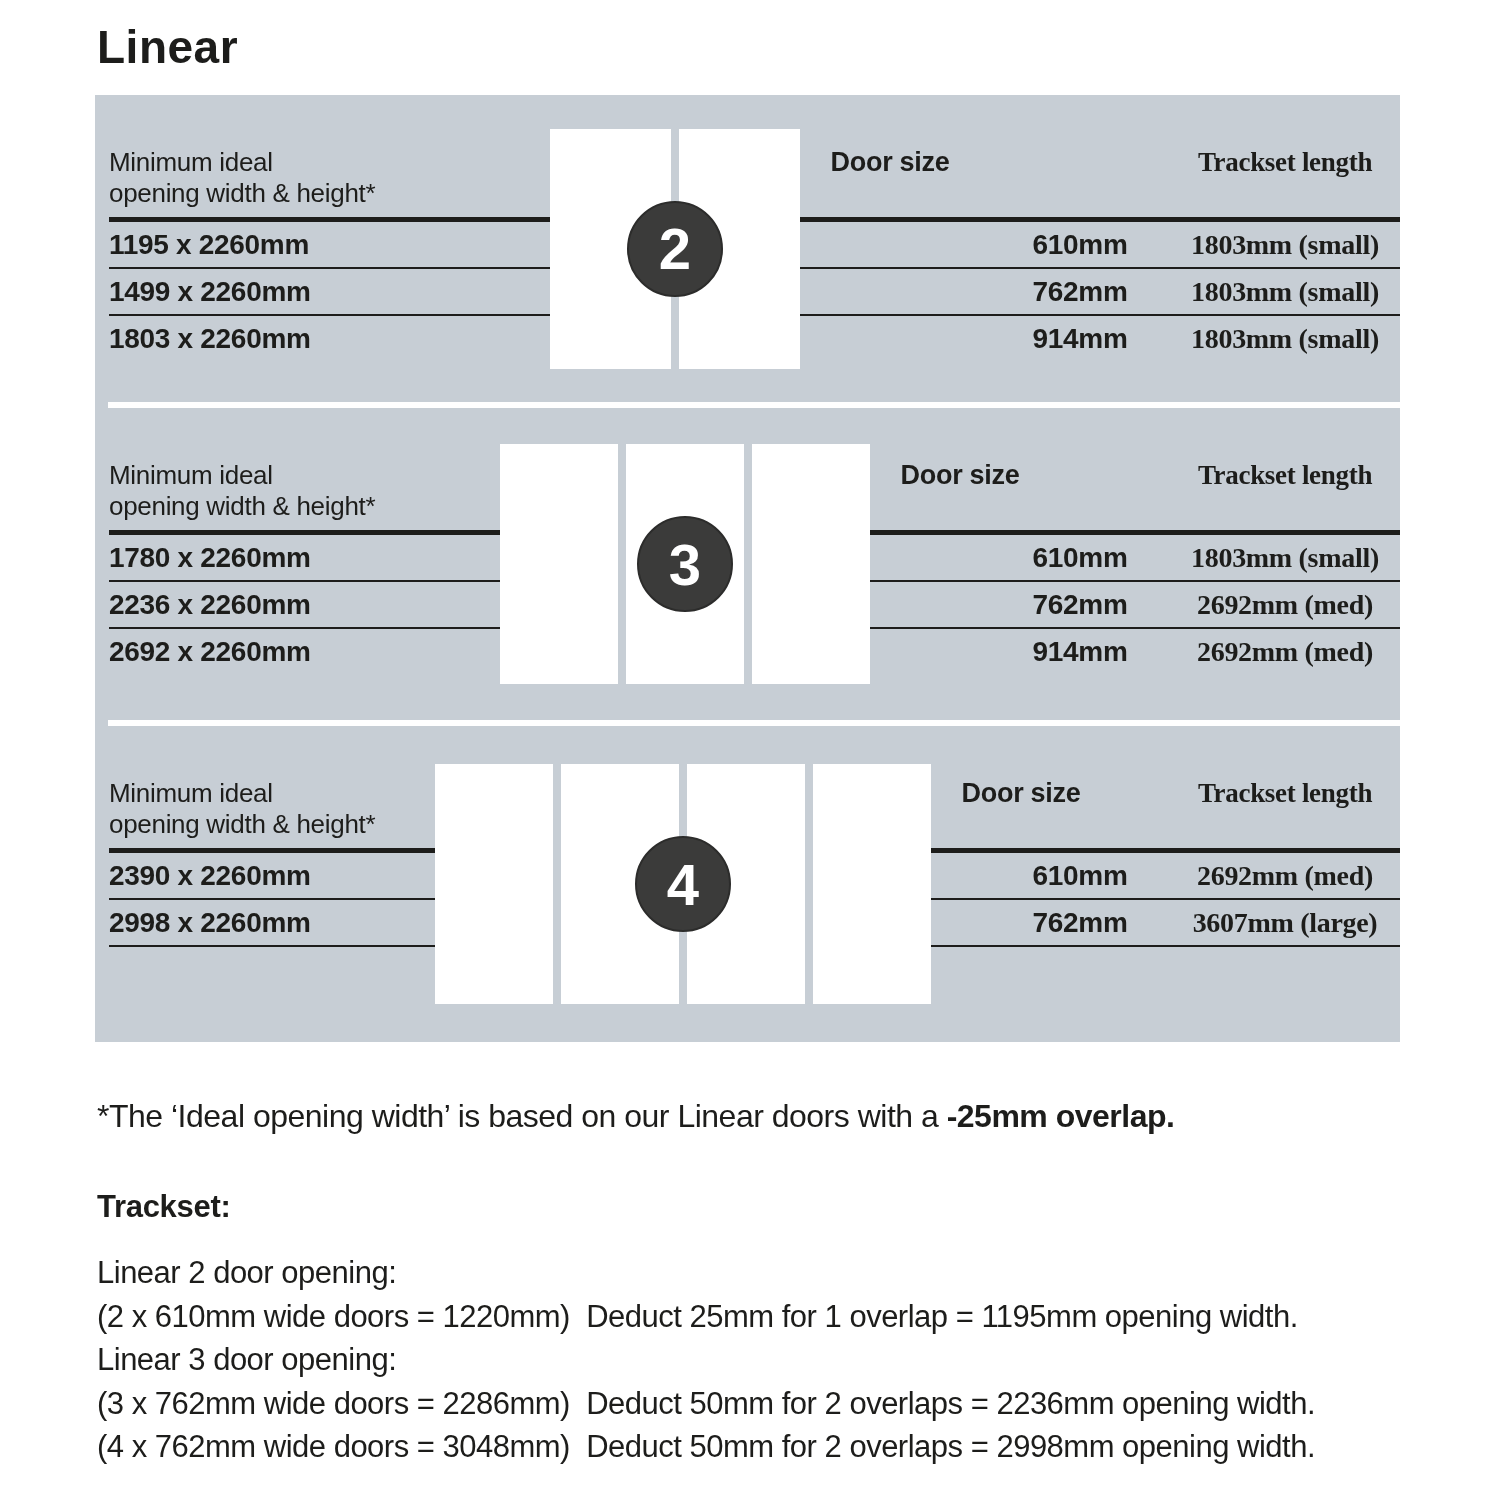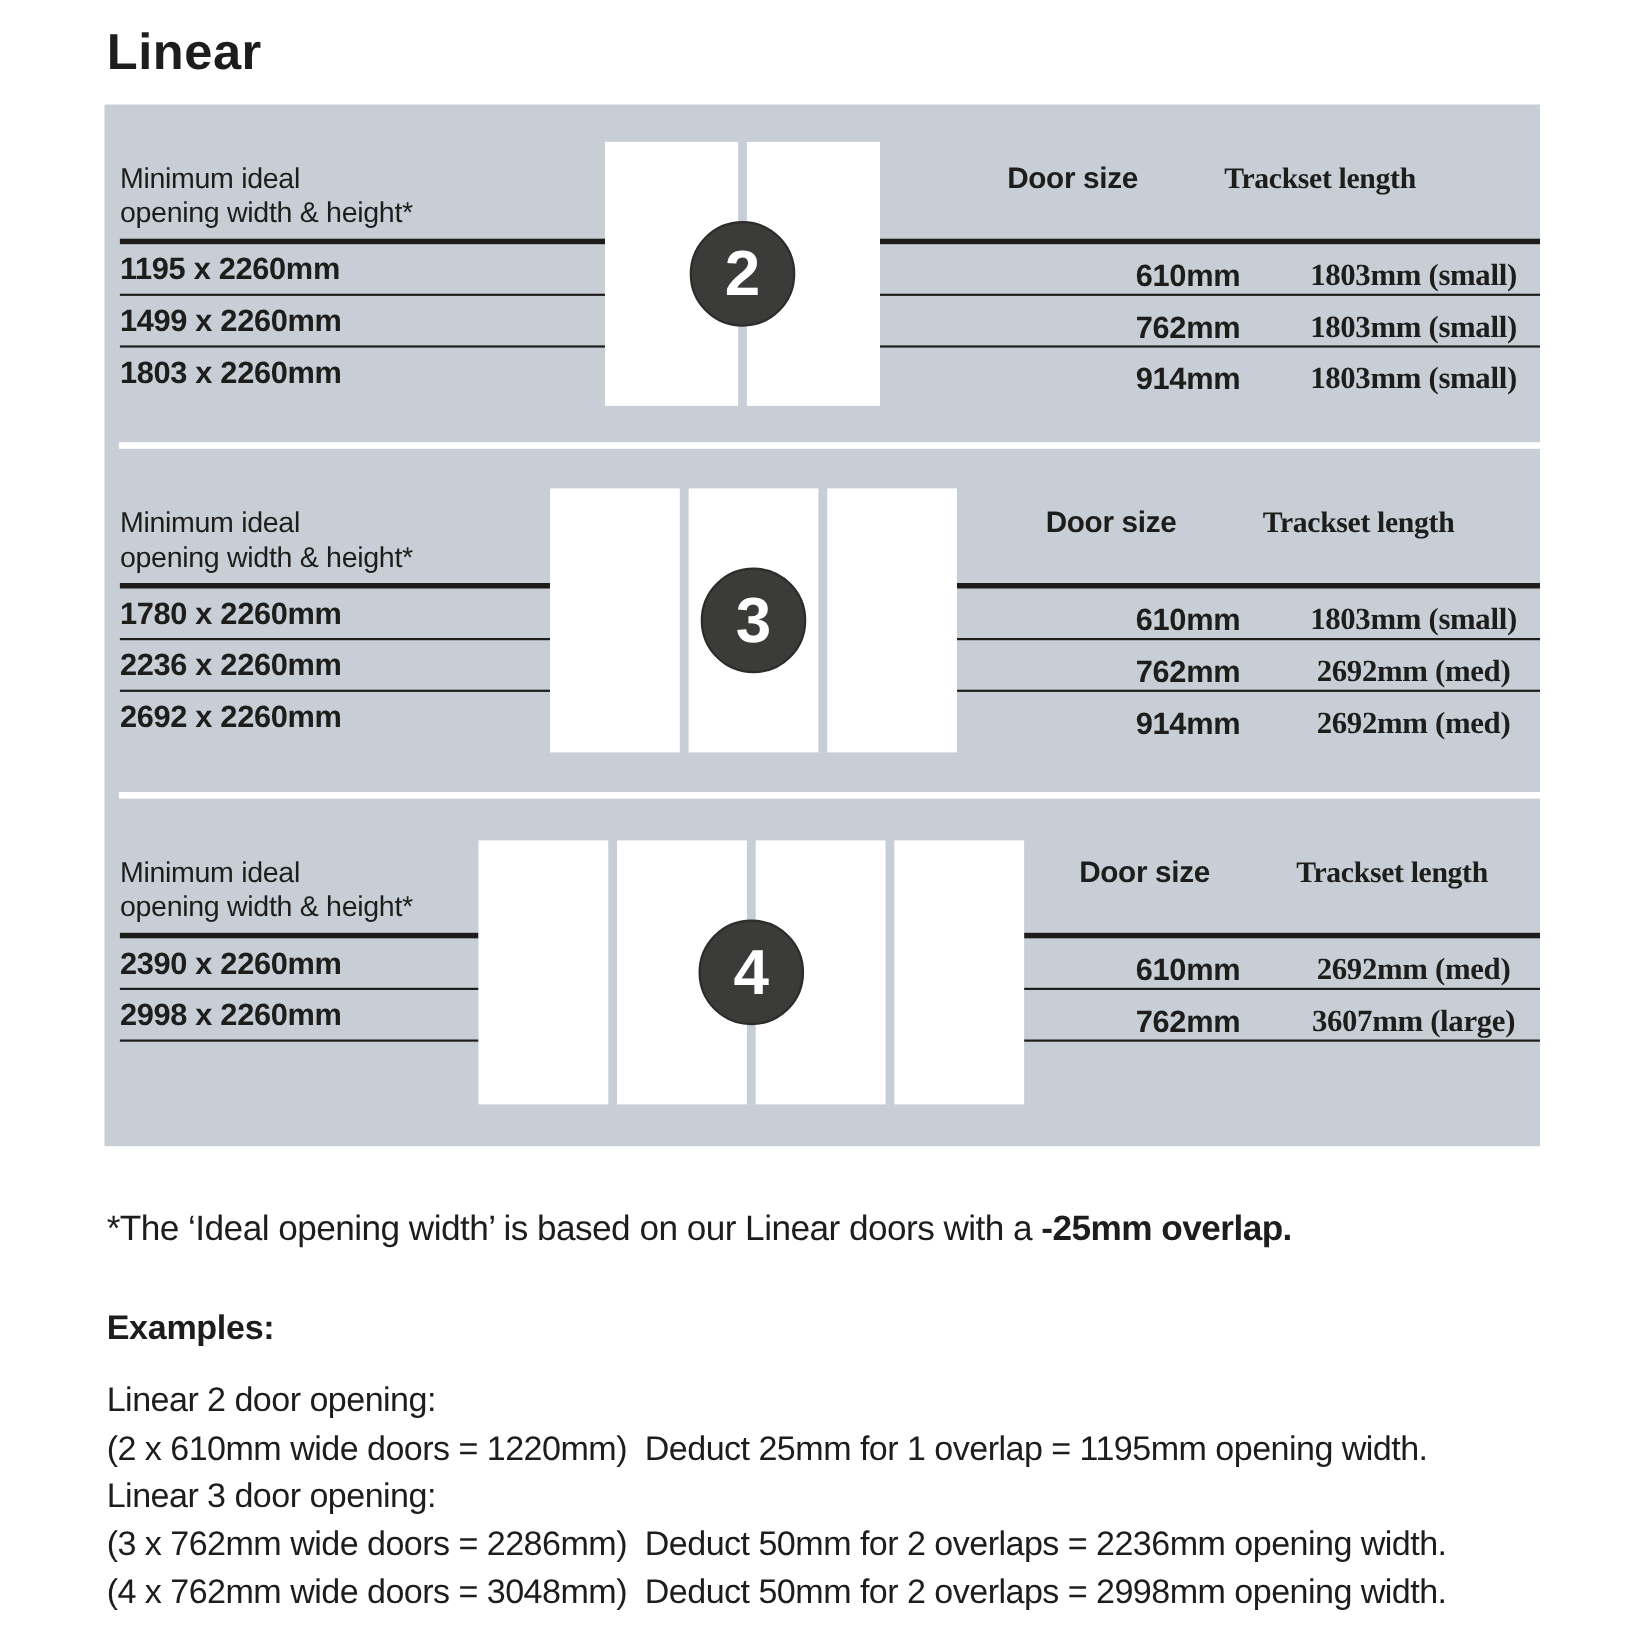--- a/index.html
+++ b/index.html
@@ -21,31 +21,31 @@
   .sec-1 .left { width: 405px; }
   .sec-2 .left { width: 340px; }
 
   .sec-0 .diagram { width: 250px; }
   .sec-1 .diagram { width: 370px; }
   .sec-2 .diagram { width: 496px; }
 
   .sec .right { flex: 1; padding-top: 52px; }
 
   .lhead { height: 70px; font-size: 26px; font-weight: 400; line-height: 31px; letter-spacing: -0.3px; }
-  .rhead { height: 70px; display: flex; justify-content: center; font-size: 27px; font-weight: 700; letter-spacing: -0.3px; gap: 20px; }
+  .rhead { height: 70px; display: flex; justify-content: space-between; font-size: 27px; font-weight: 700; letter-spacing: -0.3px; gap: 20px; }
 
   .c-door  { width: 180px; text-align: center; }
   .c-track { width: 230px; text-align: center; font-family: Liberation Serif, serif; }
 
   .rule       { border: none; }
   .rule.thick { height: 5px; background: #1d1d1b; }
   .rule.thin  { height: 2px; background: #1d1d1b; }
 
   .lrow { height: 45px; line-height: 45px; font-size: 28px; font-weight: 700; letter-spacing: -0.3px; }
-  .rrow { height: 45px; display: flex; justify-content: flex-end; align-items: flex-end;
+  .rrow { height: 45px; display: flex; justify-content: flex-end; align-items: center;
           font-size: 28px; font-weight: 700; letter-spacing: -0.3px; }
 
   .diagram { position: relative; display: flex; align-items: center; justify-content: center; }
   .doors { position: absolute; left: 0; right: 0; top: 50%; transform: translateY(-50%);
            height: 240px; display: flex; gap: 8px; }
   .door  { flex: 1; background: #ffffff; }
   .badge { position: relative; z-index: 2; width: 96px; height: 96px; border-radius: 50%;
            background: #3b3b3a; border: 2px solid #2c2c2b; color: #ffffff;
            display: flex; align-items: center; justify-content: center;
            font-size: 58px; font-weight: 700; }
@@ -203,21 +203,21 @@
           <span class="c-track">3607mm (large)</span>
         </div>
         <div class="rule thin"></div>
       </div>
     </section>
 
   </div>
 
   <div class="footer">
     <p class="footnote"><span>*The ‘Ideal opening width’ is based on our Linear doors with a </span><span class="bold">-25mm overlap.</span></p>
-    <p class="ex-head">Examples:</p>
+    <p class="ex-head">Trackset:</p>
     <div class="ex-lines">
       <div class="ex-line">Linear 2 door opening:</div>
       <div class="ex-line">(2 x 610mm wide doors = 1220mm)  Deduct 25mm for 1 overlap = 1195mm opening width.</div>
       <div class="ex-line">Linear 3 door opening:</div>
       <div class="ex-line">(3 x 762mm wide doors = 2286mm)  Deduct 50mm for 2 overlaps = 2236mm opening width.</div>
       <div class="ex-line">(4 x 762mm wide doors = 3048mm)  Deduct 50mm for 2 overlaps = 2998mm opening width.</div>
     </div>
   </div>
 
 </div>

